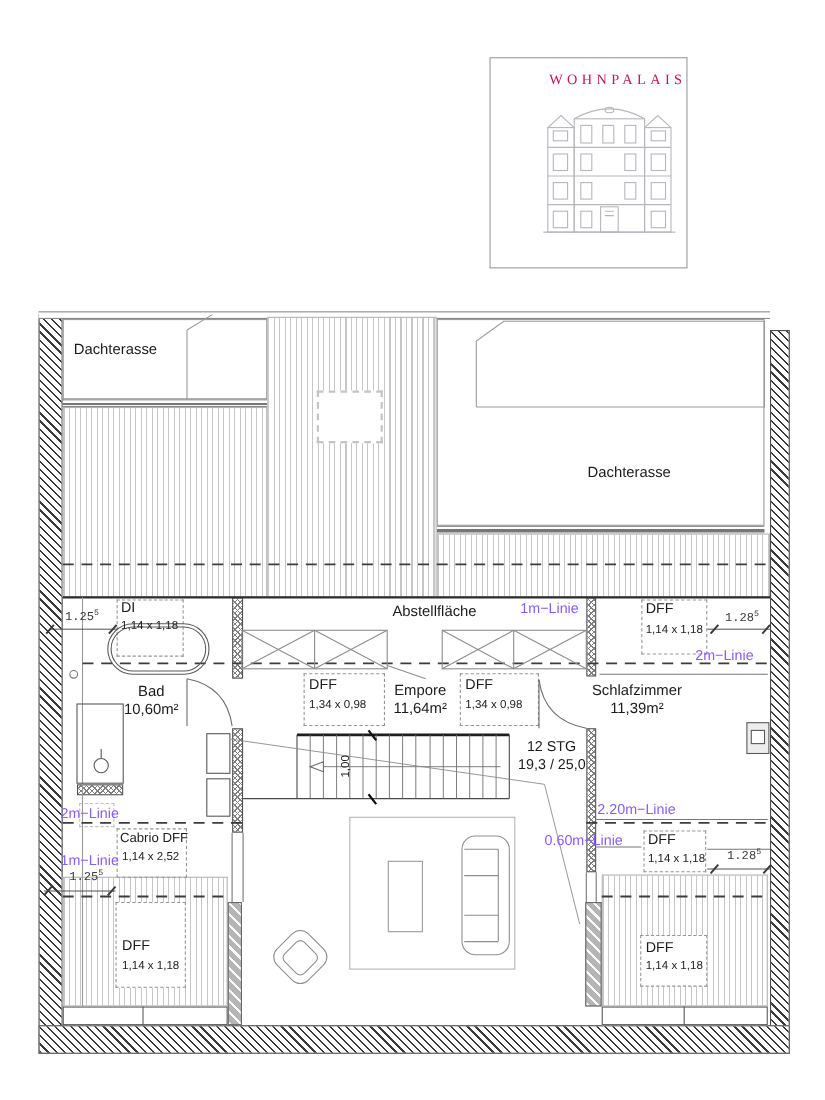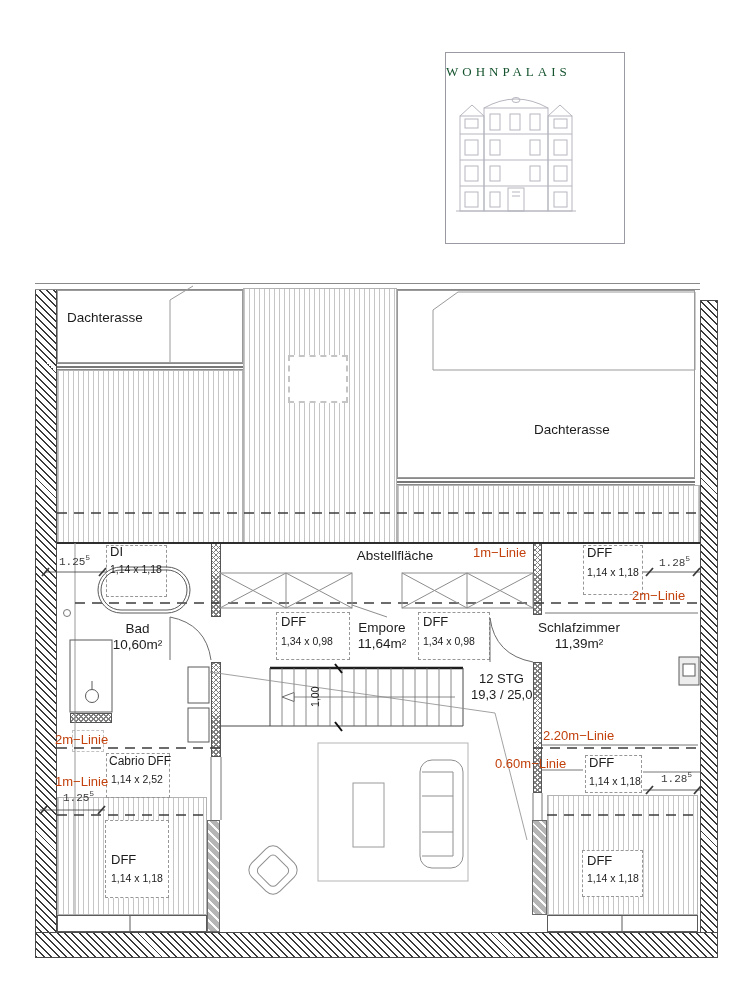--- a/index.html
+++ b/index.html
@@ -4,22 +4,22 @@
 <style>
   html,body{margin:0;padding:0;}
   body{width:750px;height:1000px;background:#ffffff;position:relative;overflow:hidden;
        font-family:"Liberation Sans",sans-serif;}
   
   .title-block{position:absolute;left:54px;top:90px;width:200px;text-align:center;color:#8a8a8a;}
   .title-we{font-size:25px;letter-spacing:1px;}
   .title-pent{font-size:27px;margin-top:46px;letter-spacing:.5px;}
   .title-oben{font-size:23px;margin-top:3px;}
   .logo-box{position:absolute;left:445px;top:52px;width:178px;height:190px;
-            border:1px solid #9a9aa2;background:#fff;text-align:left;
-            font-family:"Liberation Serif",serif;color:#14532d;}
+            border:1px solid #9a9aa2;background:#fff;text-align:right;
+            font-family:"Liberation Serif",serif;color:#be185d;}
   .logo-top{font-size:13px;letter-spacing:4px;margin-top:11px;}
   .logo-main{font-size:18px;letter-spacing:1.5px;margin-top:2px;font-weight:600;}
   .logo-art{margin-top:6px;}
   
   #plan{position:absolute;left:35px;top:283px;width:683px;height:677px;}
   #plan .abs{position:absolute;}
   .hatch{background-color:#fff;
          background-image:repeating-linear-gradient(45deg,#3a3a3a 0,#3a3a3a 1.4px,transparent 1.4px,transparent 5.2px);
          border:1px solid #4a4a4a;box-sizing:border-box;}
   .vstripes{background-color:#fff;
@@ -38,21 +38,21 @@
   .dashed-box{border:1px dashed #979797;box-sizing:border-box;}
   .dashed-box.filled{background:#fff;}
   .skylight{background:#fff;border:2px dashed #c4c4c4;box-sizing:border-box;}
   .band-win{background:#fff;border:1px solid #5a5a5a;box-sizing:border-box;}
   .plan-svg{position:absolute;left:0;top:0;pointer-events:none;}
   
   .lbl{position:absolute;white-space:nowrap;line-height:1.08;color:#1c1c1c;font-size:13px;}
   .room{font-size:13.5px;}
   .ctr{text-align:center;}
   .sz{font-size:10.5px;}
-  .linie{font-size:13px;color:#c2410c;}
+  .linie{font-size:13px;color:#8b5cf6;}
   .dim{font-size:11px;color:#3a3a3a;font-family:Liberation Mono, monospace;}
   .dim sup{font-size:7.5px;}
   .stair-dim{transform:rotate(-90deg);transform-origin:center;}
 </style>
 </head>
 <body>
 
 <div class="title-block">
 </div>
 

